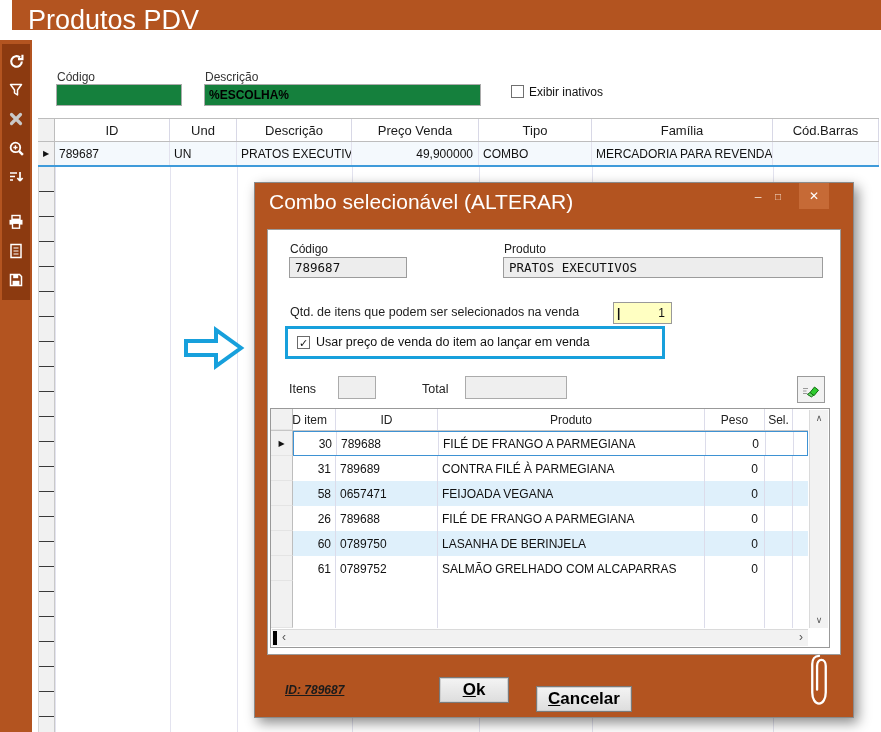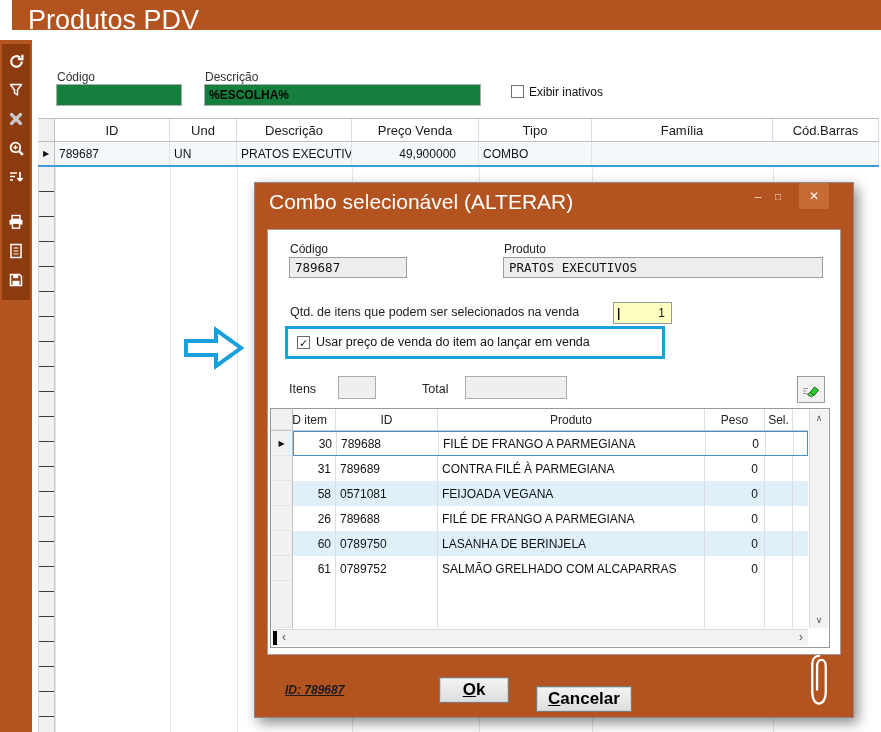--- a/index.html
+++ b/index.html
@@ -30,21 +30,21 @@
 
   
   .ghead{position:absolute;left:38px;top:118px;width:841px;height:24px;display:flex;background:#fff;
     border-top:1px solid #BDBDBD;border-bottom:1px solid #BDBDBD;}
   .ghead .gc{display:flex;align-items:center;justify-content:center;font-size:13px;color:#1a1a1a;
     border-right:1px solid #D8D8E6;}
   .grow{position:absolute;left:38px;top:142px;width:841px;height:25px;display:flex;background:#F4F9FD;
     border-bottom:2px solid #3F9BDA;}
   .grow .gc{display:flex;align-items:center;font-size:12px;color:#111;border-right:1px solid #E2E2EE;
     padding-left:4px;overflow:hidden;white-space:nowrap;}
-  .gc.num{justify-content:flex-end;padding-right:22px;padding-left:0;}
+  .gc.num{justify-content:flex-end;padding-right:5px;padding-left:0;}
   .ggut{width:17px;background:#F1F1F1;border-right:1px solid #BDBDBD;display:flex;align-items:center;
     justify-content:center;font-size:8px;color:#111;}
   .w-id{width:115px}.w-und{width:67px}.w-desc{width:115px}.w-preco{width:127px}.w-tipo{width:113px}
   .w-fam{width:181px}.w-bar{flex:1}
   .gticks{position:absolute;left:38px;top:167px;width:17px;bottom:0;background:#F1F1F1;
     border-left:1px solid #D5D5D5;border-right:1px solid #C9C9C9;}
   .gtick{height:25px;border-bottom:1px solid #3a3a3a;}
   .vline{position:absolute;top:167px;bottom:0;width:1px;background:#E3E3EF;}
 
   
@@ -195,20 +195,21 @@
     <div class="gc w-fam">Família</div>
     <div class="gc w-bar">Cód.Barras</div>
   </div>
   <div class="grow">
     <div class="ggut">▶</div>
     <div class="gc w-id">789687</div>
     <div class="gc w-und">UN</div>
     <div class="gc w-desc">PRATOS EXECUTIVOS</div>
     <div class="gc w-preco num">49,900000</div>
     <div class="gc w-tipo">COMBO</div>
+    <div class="gc w-fam">MERCADORIA PARA REVENDA</div>
     <div class="gc w-bar"></div>
   </div>
   <div class="gticks">
       <div class="gtick"></div>
       <div class="gtick"></div>
       <div class="gtick"></div>
       <div class="gtick"></div>
       <div class="gtick"></div>
       <div class="gtick"></div>
       <div class="gtick"></div>
@@ -313,21 +314,21 @@
                 <div class="tc tc2">CONTRA FILÉ À PARMEGIANA</div>
                 <div class="tc tc3">0</div>
                 <div class="tc tc4"></div>
                 <div class="tc tc5"></div>
               </div>
             </div>
             <div class="trow alt">
               <div class="tg"></div>
               <div class="tcells">
                 <div class="tc tc0">58</div>
-                <div class="tc tc1">0571081</div>
+                <div class="tc tc1">0657471</div>
                 <div class="tc tc2">FEIJOADA VEGANA</div>
                 <div class="tc tc3">0</div>
                 <div class="tc tc4"></div>
                 <div class="tc tc5"></div>
               </div>
             </div>
             <div class="trow">
               <div class="tg"></div>
               <div class="tcells">
                 <div class="tc tc0">26</div>

